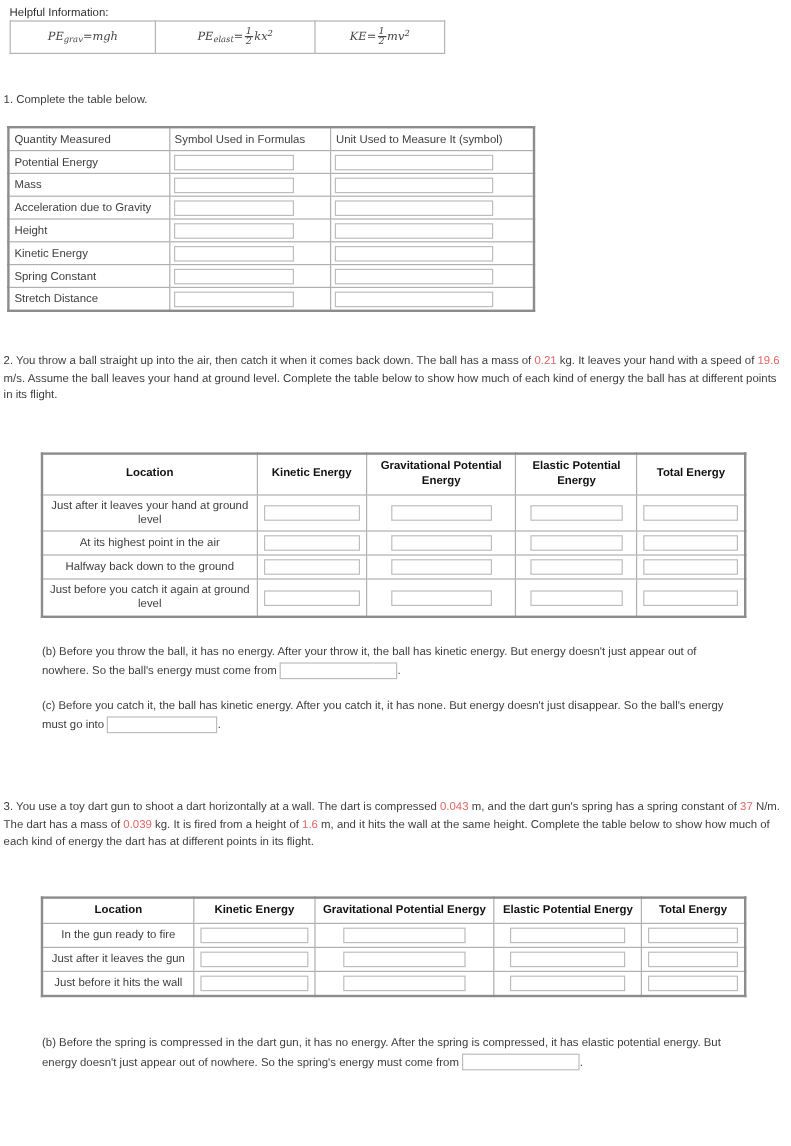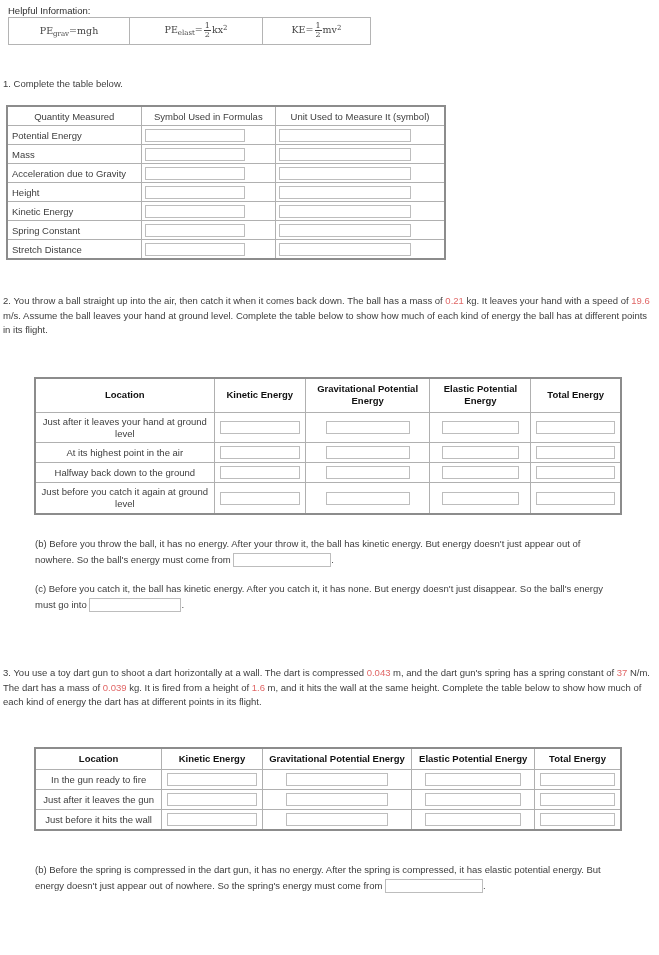--- a/index.html
+++ b/index.html
@@ -40,20 +40,21 @@
     border-collapse: collapse;
     border: 1px solid #9a9a9a;
     background: #fff;
   }
   .formula-table td {
     border: 1px solid #b4b4b4;
     height: 26px;
     text-align: center;
     vertical-align: middle;
     font-family: "DejaVu Serif", serif;
+    font-style: italic;
     font-size: 9.5px;
     color: #444;
     padding: 0 4px;
   }
   .formula-table td.c1 { width: 119px; }
   .formula-table td.c2 { width: 135px; }
   .formula-table td.c3 { width: 109px; }
   .sub { font-size: 7px; vertical-align: -0.28em; }
   .sup { font-size: 7px; vertical-align: 0.45em; }
   .frac {
@@ -103,21 +104,21 @@
     width: 440px;
   }
   #table-quantities td.label {
     text-align: left;
     padding: 3px 4px;
     height: 12px;
     vertical-align: middle;
     margin-top: 32px;
   }
   #table-quantities td.head {
-    text-align: center;
+    text-align: left;
     padding: 3px 4px;
     height: 12px;
   }
   #table-quantities td.fieldcell {
     padding: 2px 3px;
     vertical-align: middle;
   }
   .col-q { width: 139px; }
   .col-s { width: 131px; }
   .col-u { width: 166px; }

